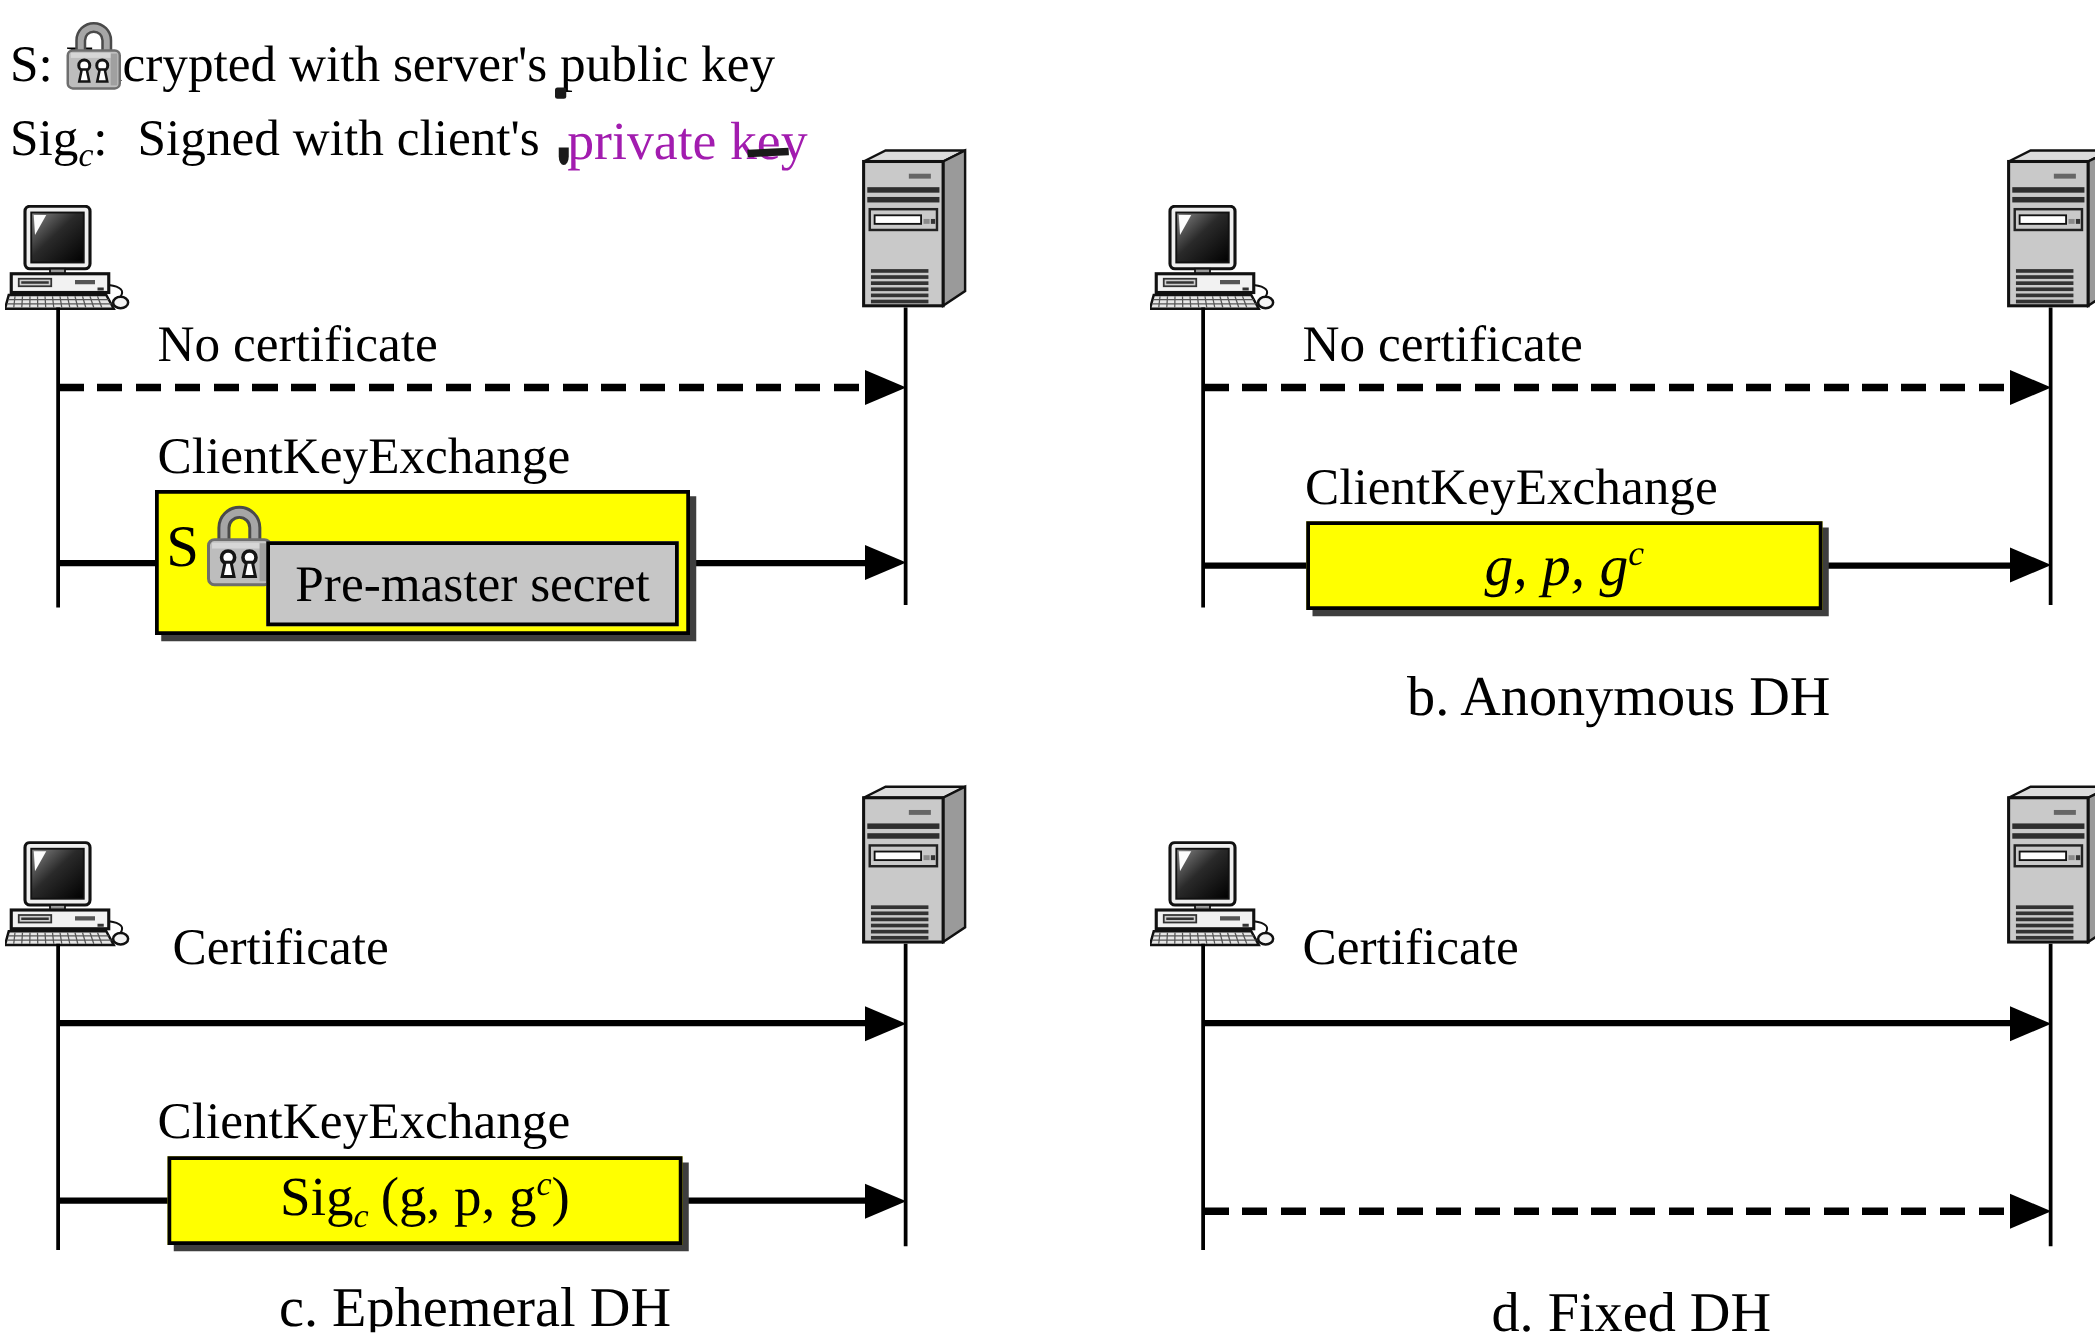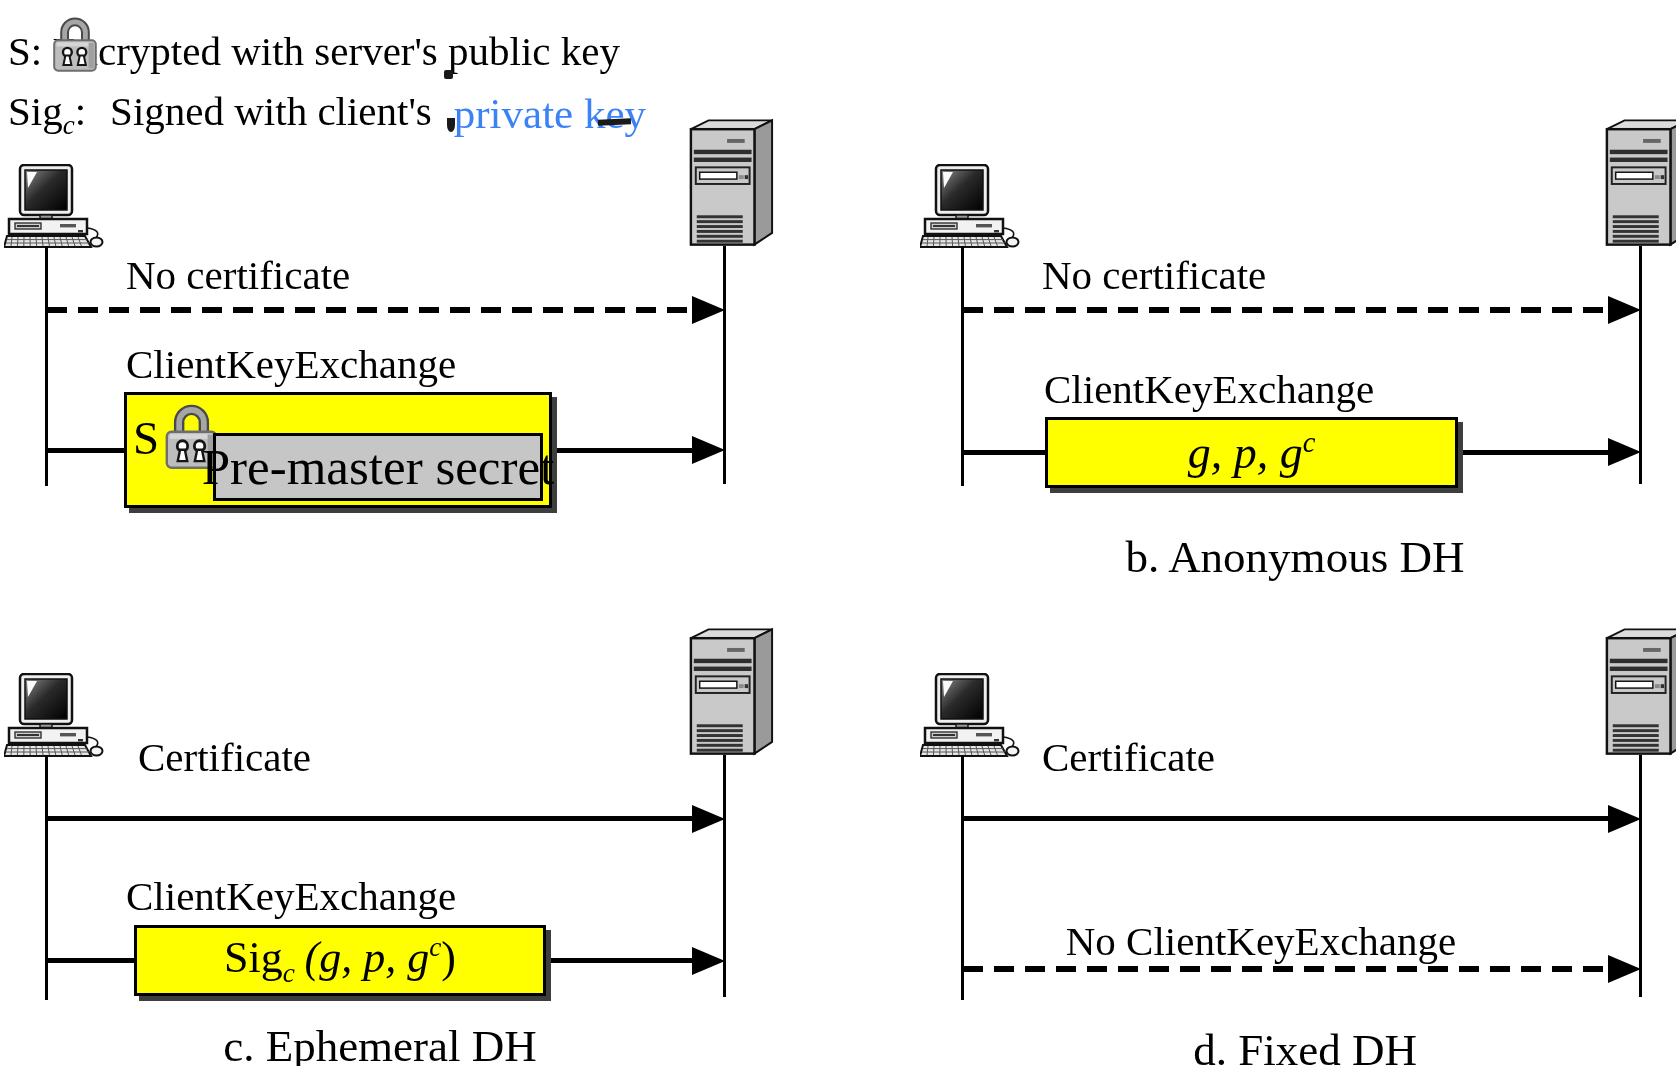--- a/index.html
+++ b/index.html
@@ -15,30 +15,30 @@
   .dashbar{height:6px;background-image:repeating-linear-gradient(90deg,#000 0 20px,transparent 20px 31px);}
   .ahead{width:0;height:0;border-top:14px solid transparent;border-bottom:14px solid transparent;border-left:33px solid #000;}
   .msgbox{
     background:#ffff00;border:3px solid #000;box-sizing:border-box;
     display:flex;align-items:center;justify-content:center;
     box-shadow:5px 5px 0 #3e3e3e;
   }
   .boxtext{font-size:43px;white-space:nowrap;}
   .mathtext{font-size:46px;font-style:italic;white-space:nowrap;}
   .sigtext{font-size:44px;white-space:nowrap;}
-  .sigtext .mid{font-style:italic;margin-left:0.22em;}
+  .sigtext .mid{margin-left:0.22em;}
   .sigtext sub{font-size:0.62em;}
   sup{font-size:0.62em;}
   .graybox{
     position:absolute;background:#c6c6c6;border:3px solid #000;box-sizing:border-box;
     display:flex;align-items:center;justify-content:center;
   }
   .icon{display:block;}
   .legendline{font-size:41px;white-space:nowrap;}
-  .red-annot{color:#3b82f6;font-size:43px;position:relative;top:3px;margin-left:22px;}
+  .red-annot{color:#a21caf;font-size:43px;position:relative;top:3px;margin-left:22px;}
   .remnant{background:#1a1a1a;}
   .spacer{display:inline-block;width:24px;}
 </style>
 </head>
 <body>
 
 <svg width="0" height="0" style="position:absolute" aria-hidden="true">
   <defs>
     <linearGradient id="crt" x1="0" y1="0" x2="1" y2="1">
       <stop offset="0" stop-color="#8a8a8a"></stop>
@@ -137,21 +137,21 @@
   <div class="abs label" style="left:126px;top:341px;">ClientKeyExchange</div>
   <div class="abs solidbar" style="left:47px;top:448px;width:646px;"></div>
   <div class="abs ahead" style="left:692px;top:436px;"></div>
 
   <div class="abs msgbox" style="left:124px;top:392px;width:428px;height:116px;">
     <span class="abs" style="left:6px;top:16px;font-size:47px;">S</span>
     <svg class="icon abs" style="left:36px;top:5px;width:57px;height:71px;">
         <use href="#padlock"></use>
       </svg>
     <div class="graybox" style="left:86px;top:38px;width:330px;height:68px;">
-      <span class="boxtext" style="font-size:51px;text-align:center;">Pre-master secret</span>
+      <span class="boxtext" style="font-size:41px;text-align:center;">Pre-master secret</span>
     </div>
   </div>
 
   <svg class="icon abs" style="left:920px;top:164px;width:100px;height:86px;">
       <use href="#client-pc"></use>
     </svg>
   <div class="abs lifeline" style="left:961px;top:246px;height:240px;"></div>
   <svg class="icon abs" style="left:1602px;top:118px;width:90px;height:130px;">
       <use href="#server-tower"></use>
     </svg>
@@ -197,18 +197,17 @@
   <div class="abs lifeline" style="left:961px;top:755px;height:245px;"></div>
   <svg class="icon abs" style="left:1602px;top:627px;width:90px;height:130px;">
       <use href="#server-tower"></use>
     </svg>
   <div class="abs lifeline" style="left:1639px;top:755px;height:242px;"></div>
 
   <div class="abs label" style="left:1042px;top:734px;">Certificate</div>
   <div class="abs solidbar" style="left:963px;top:816px;width:646px;"></div>
   <div class="abs ahead" style="left:1608px;top:805px;"></div>
 
-  <div class="abs label" style="left:1061px;top:918px;width:400px;text-align:center;">No ClientKeyExchange</div>
   <div class="abs dashbar" style="left:963px;top:966px;width:646px;"></div>
   <div class="abs ahead" style="left:1608px;top:955px;"></div>
   <div class="abs caption" style="left:1105px;top:1024px;width:400px;">d. Fixed DH</div>
 
 </div>
 
 </body></html>

